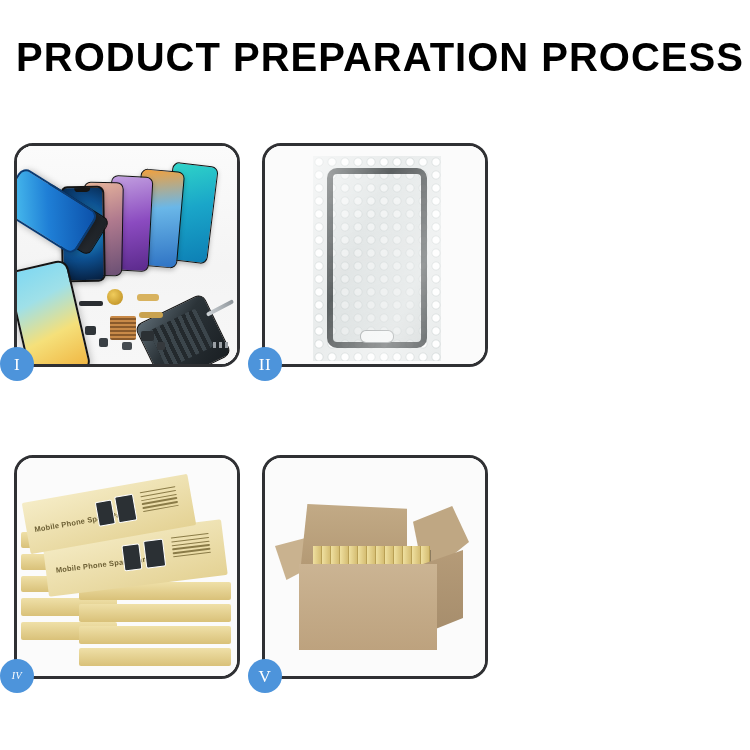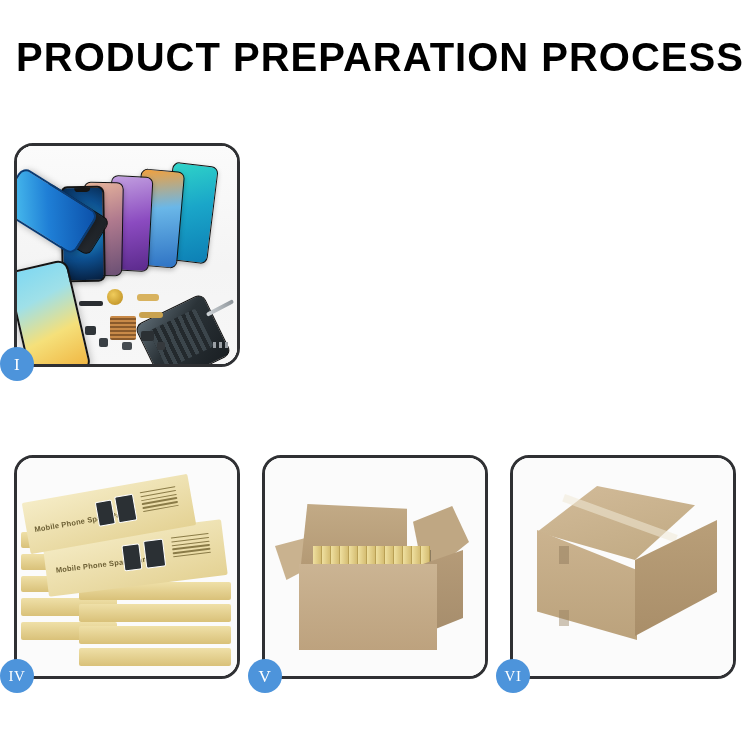--- a/index.html
+++ b/index.html
@@ -34,21 +34,21 @@
     position:absolute;inset:0;border-radius:16px;overflow:hidden;
     background:#fbfbfb;
   }
   .badge{
     position:absolute;left:-17px;bottom:-17px;width:34px;height:34px;
     border-radius:50%;background:#4d94db;color:#fff;
     display:flex;align-items:center;justify-content:center;
     font-family:"Liberation Serif",serif;font-size:17px;letter-spacing:.5px;
     z-index:6;line-height:1;
   }
-  .badge.wide{font-size:15px;}
+  .badge.wide{font-size:10px;font-style:italic;}
 
   
   .p1bg{position:absolute;inset:0;background:
      linear-gradient(180deg,#fbfbfb 0%,#f4f4f4 55%,#f7f7f7 100%);}
   .ph{position:absolute;border-radius:7px;box-shadow:0 2px 5px rgba(0,0,0,.25);}
   .fan1{width:44px;height:96px;left:150px;top:18px;background:
       linear-gradient(160deg,#2fd4c8,#1aa6c9 45%,#0d7fb5);
       transform:rotate(7deg);border:1.5px solid #111;}
   .fan2{width:42px;height:95px;left:120px;top:24px;background:
       linear-gradient(170deg,#f2a03c,#6ab7e8 40%,#2f73c4);
@@ -221,20 +221,28 @@
           <div class="chip2"></div>
           <div class="chip3"></div>
           <div class="chip4"></div>
           <div class="chip5"></div>
           <div class="screws"></div>
           <div class="tool"></div>
         </div>
         <div class="badge">I</div>
       </div>
 
+      <div class="panel">
+        <div class="inner">
+          <div class="bw"></div>
+          <div class="bwscreen"></div>
+          <div class="bwgloss"></div>
+        </div>
+        <div class="badge">II</div>
+      </div>
 
 
     </div>
 
     <div class="row r2">
 
       <div class="panel">
         <div class="inner">
           <div class="stack">
 
@@ -301,27 +309,16 @@
               <i style="left:90px"></i>
               <i style="left:99px"></i>
             <i style="left:108px"></i>
           </div>
           <div class="c5side"></div>
           <div class="c5body"></div>
         </div>
         <div class="badge">V</div>
       </div>
 
-      <div class="panel">
-        <div class="inner">
-          <div class="c6top"></div>
-          <div class="c6tape"></div>
-          <div class="c6left"></div>
-          <div class="c6right"></div>
-          <div class="c6seamA"></div>
-          <div class="c6seamB"></div>
-        </div>
-        <div class="badge wide">VI</div>
-      </div>
 
     </div>
   </div>
 </div>
 
 </body></html>

